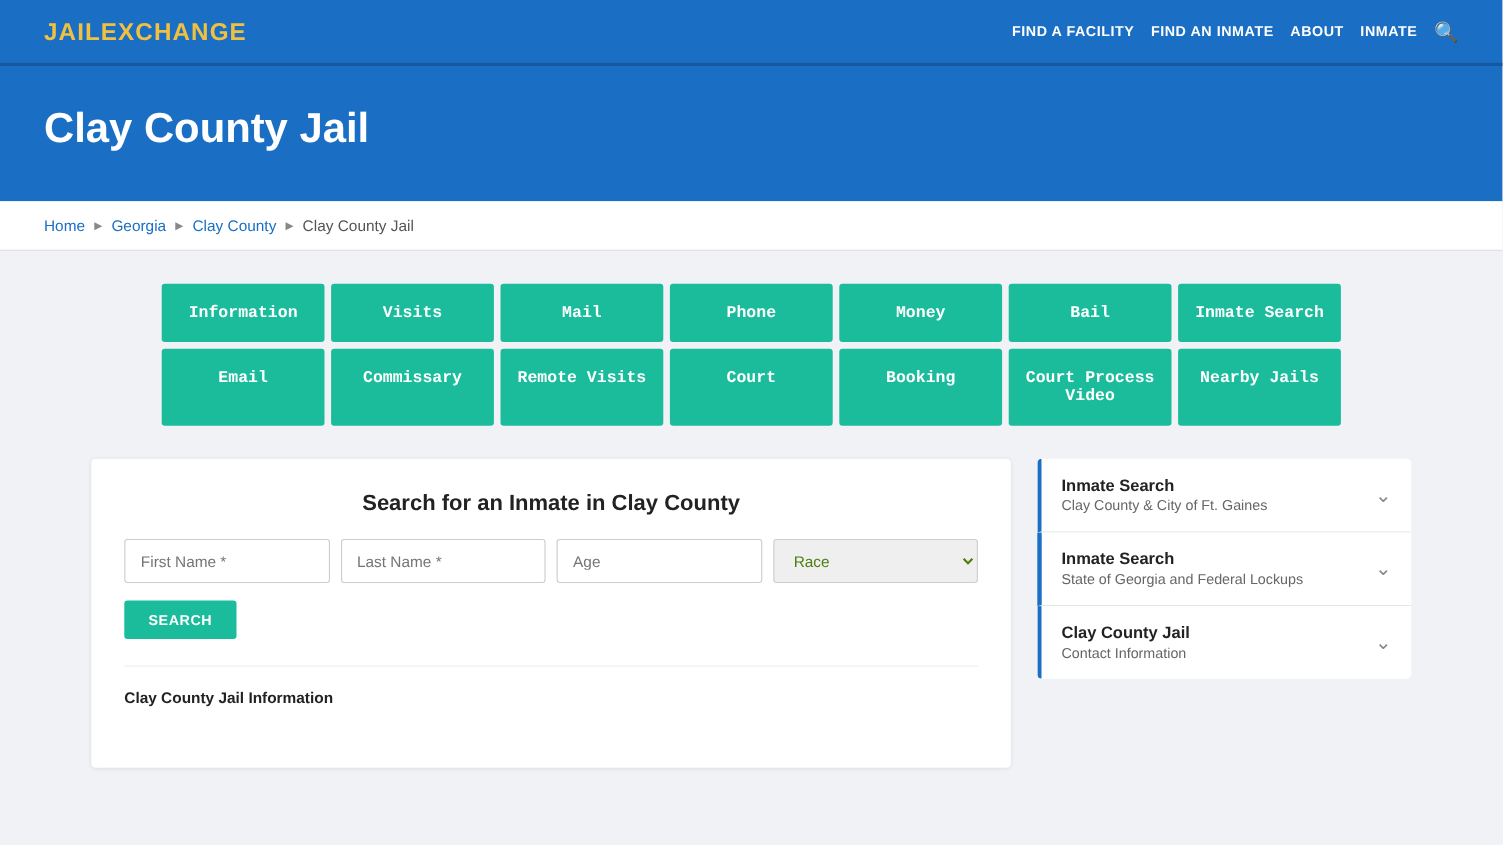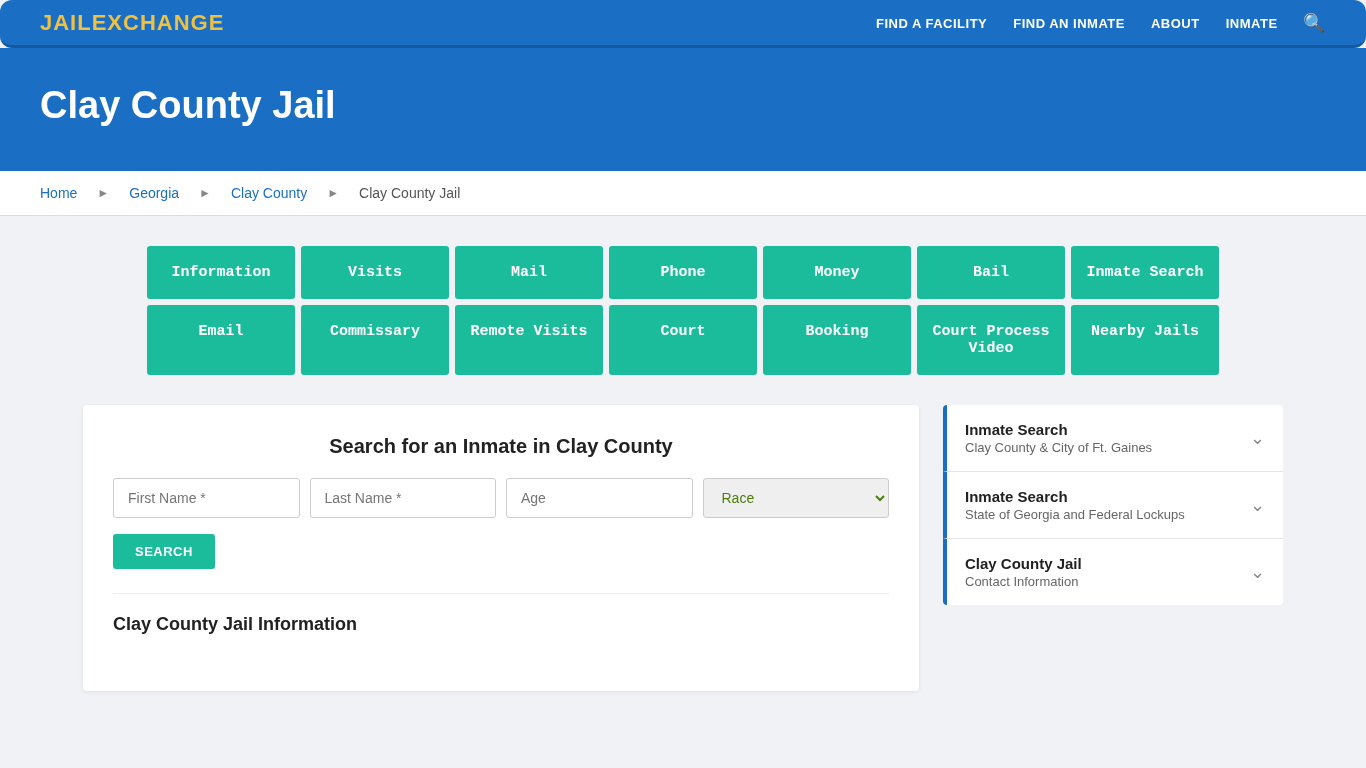--- a/index.html
+++ b/index.html
@@ -5,35 +5,34 @@
     * { margin: 0; padding: 0; box-sizing: border-box; }
     body { font-family: Arial, sans-serif; background: #f0f2f5; color: #333; }
 
     
     .navbar {
       background: #1a6fc4;
       display: flex;
       align-items: center;
       justify-content: space-between;
       padding: 0 40px;
-      height: 48px;
+      height: 60px;
       border-bottom: 3px solid #155aa0;
-      border-radius: 12px;
     }
     .logo {
       font-size: 22px;
       font-weight: 900;
       color: #fff;
       letter-spacing: 1px;
     }
     .logo span { color: #f0c040; }
     .nav-links {
       display: flex;
       align-items: center;
-      gap: 26px;
+      gap: 15px;
       list-style: none;
     }
     .nav-links li a {
       color: #fff;
       text-decoration: none;
       font-size: 13px;
       font-weight: 700;
       letter-spacing: 0.5px;
     }
     .nav-search { color: #fff; font-size: 18px; cursor: pointer; }
@@ -51,21 +50,21 @@
 
     
     .breadcrumb-bar {
       background: #fff;
       padding: 14px 40px;
       border-bottom: 1px solid #ddd;
     }
     .breadcrumb {
       display: flex;
       align-items: center;
-      gap: 20px;
+      gap: 6px;
       font-size: 14px;
     }
     .breadcrumb a { color: #1a6fc4; text-decoration: none; }
     .breadcrumb .sep { color: #888; font-size: 12px; }
     .breadcrumb .current { color: #555; }
 
     
     .main-wrapper {
       max-width: 1280px;
       margin: 0 auto;
@@ -139,21 +138,21 @@
       border: none;
       padding: 10px 22px;
       font-size: 13px;
       font-weight: 700;
       border-radius: 3px;
       cursor: pointer;
       letter-spacing: 0.5px;
     }
 
     .jail-info-title {
-      font-size: 18px;
+      font-size: 14px;
       font-weight: 700;
       color: #222;
       margin-top: 24px;
       padding-top: 20px;
       border-top: 1px solid #eee;
     }
 
     
     .right-panel {
       width: 340px;

